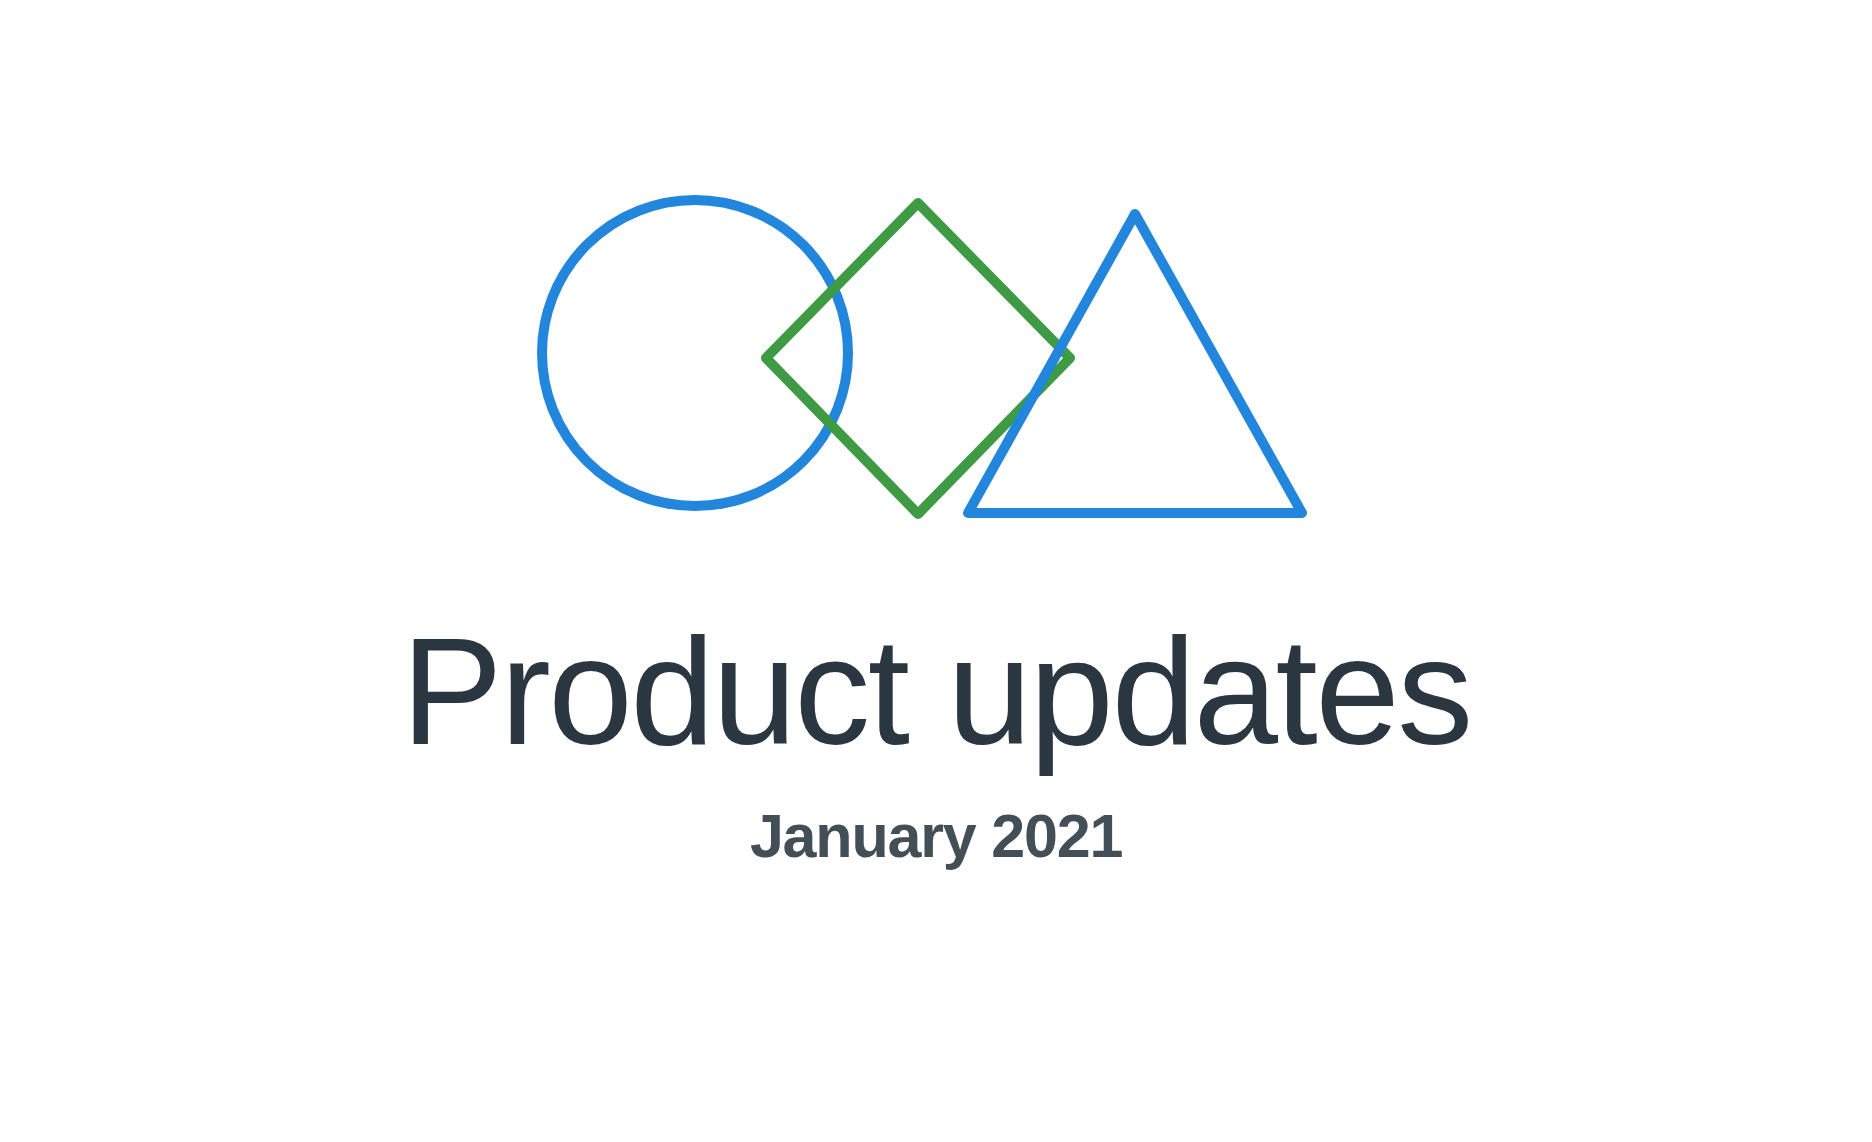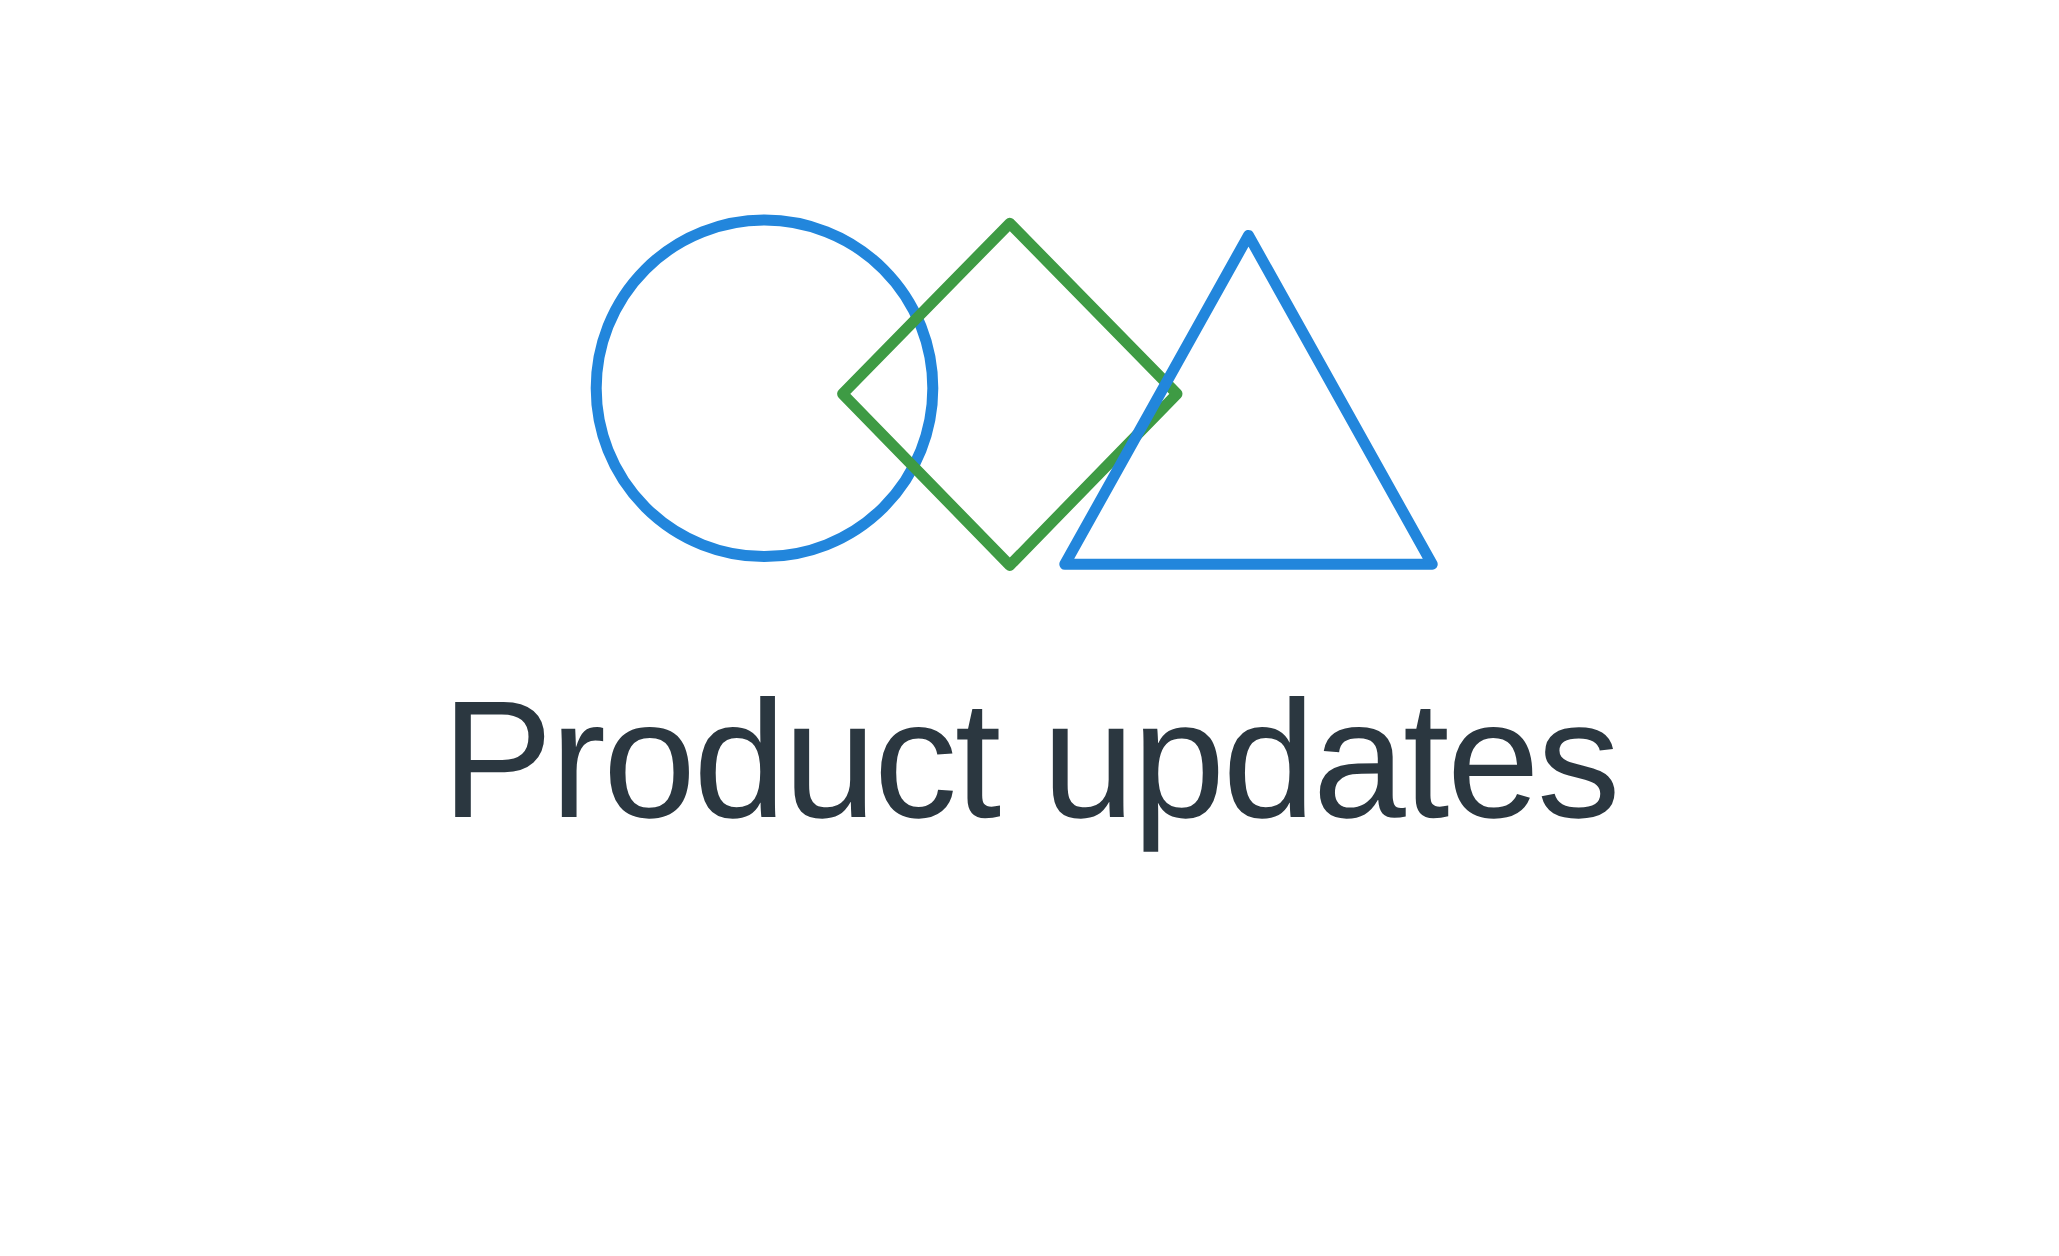--- a/index.html
+++ b/index.html
@@ -82,15 +82,16 @@
       <circle cx="695" cy="353" r="153" fill="none" stroke="#2286dc" stroke-width="10" stroke-linejoin="round" stroke-linecap="round"></circle>
 
       <polygon points="918,203 1070,358 918,514 766,358" fill="none" stroke="#3e9b44" stroke-width="10" stroke-linejoin="round" stroke-linecap="round"></polygon>
 
       <polygon points="1135,214 1302,513 968,513" fill="none" stroke="#2286dc" stroke-width="10" stroke-linejoin="round" stroke-linecap="round"></polygon>
     </svg>
   </div>
 
   <div id="headline-block">
     <h1 id="page-title" style="color: rgb(43, 55, 64);">Product updates</h1>
+    <p id="page-subtitle" style="color: rgb(67, 79, 86);">January 2021</p>
   </div>
 
 </div>
 
 </body></html>

